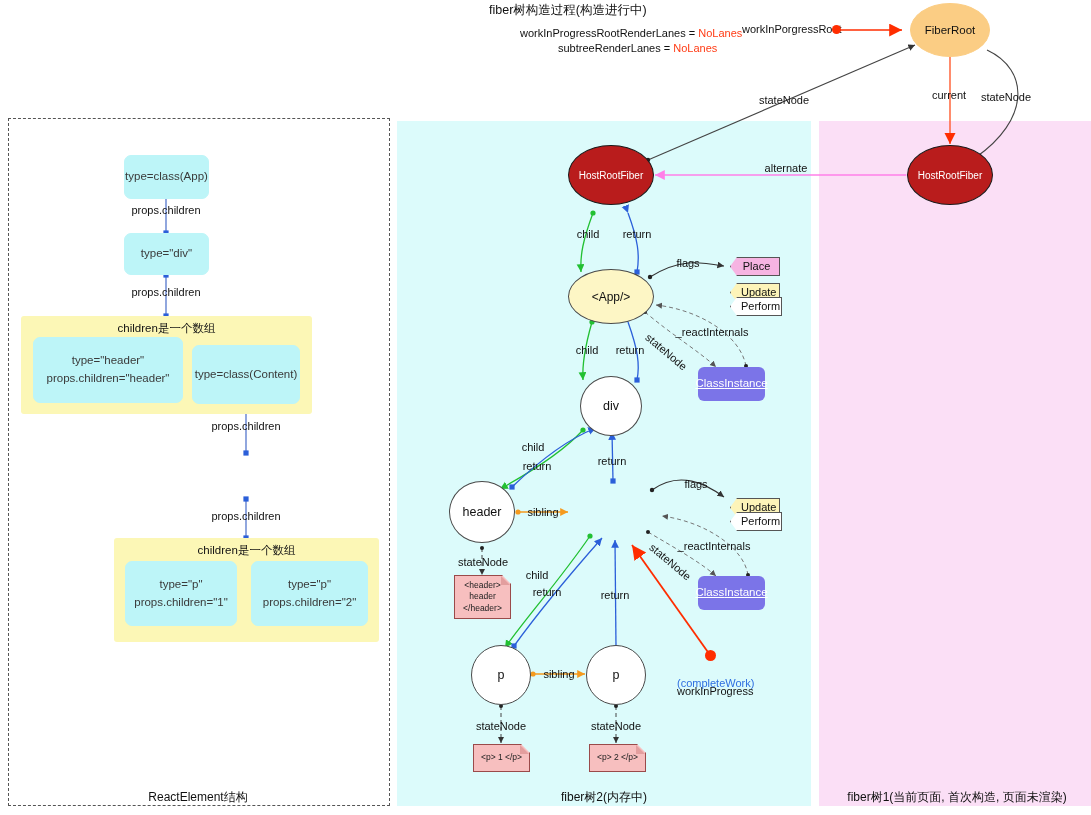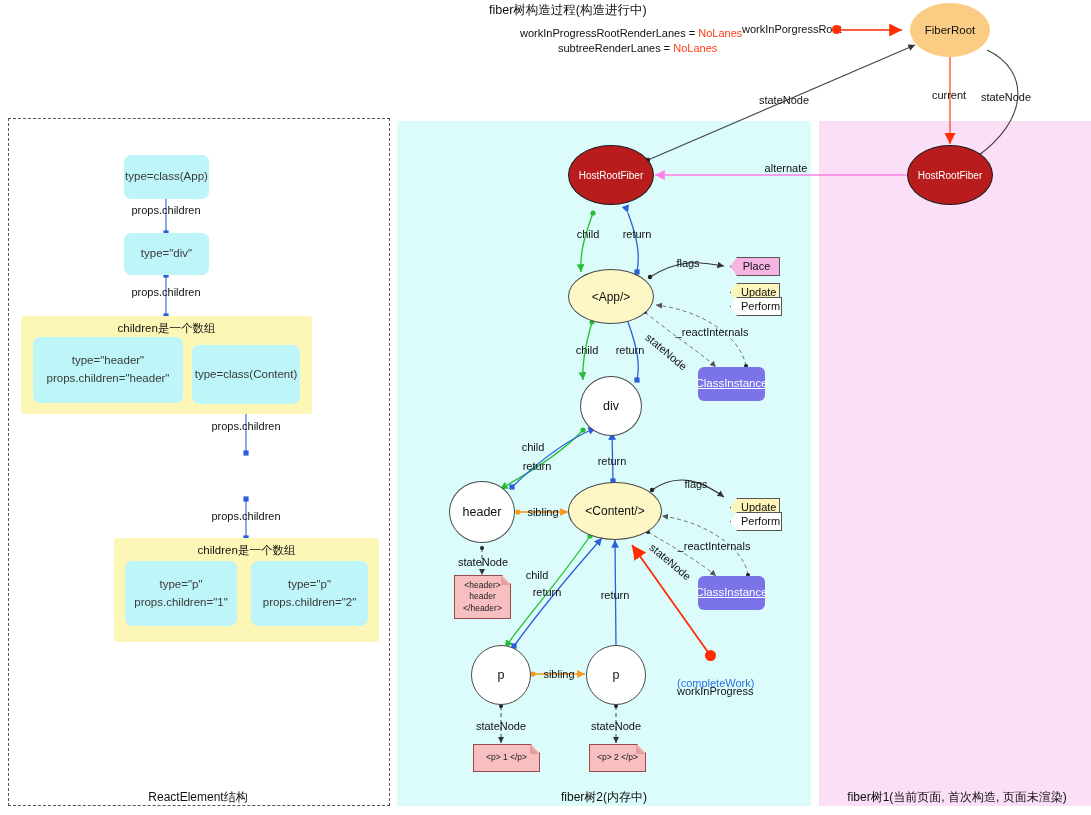--- a/index.html
+++ b/index.html
@@ -232,23 +232,20 @@
   </div>
 
   <div class="node n-white" style="left:580px;top:376px;width:62px;height:60px;">
     <span>div</span>
   </div>
 
   <div class="node n-white" style="left:449px;top:481px;width:66px;height:62px;">
     <span>header</span>
   </div>
 
-  <div class="node n-yellow" style="left:568px;top:482px;width:94px;height:58px;">
-    <span>&lt;Content/&gt;</span>
-  </div>
 
   <div class="node n-white" style="left:471px;top:645px;width:60px;height:60px;">
     <span>p</span>
   </div>
 
   <div class="node n-white" style="left:586px;top:645px;width:60px;height:60px;">
     <span>p</span>
   </div>
 
   <div class="tag tag-pink" style="left:730px;top:257px;width:50px;">Place</div>
@@ -267,21 +264,21 @@
     <span>Instance</span>
   </div>
 
   <div class="note" style="left:454px;top:575px;width:57px;height:44px;">
     <span class="fold"></span>
     <span>&lt;header&gt;</span>
     <span>header</span>
     <span>&lt;/header&gt;</span>
   </div>
 
-  <div class="note" style="left:473px;top:744px;width:67px;height:28px;">
+  <div class="note" style="left:473px;top:744px;width:57px;height:28px;">
     <span class="fold"></span>
     <span>&lt;p&gt; 1 &lt;/p&gt;</span>
   </div>
 
   <div class="note" style="left:589px;top:744px;width:57px;height:28px;">
     <span class="fold"></span>
     <span>&lt;p&gt; 2 &lt;/p&gt;</span>
   </div>
 
   <div class="lbl c" style="left:784px;top:94px;">stateNode</div>

